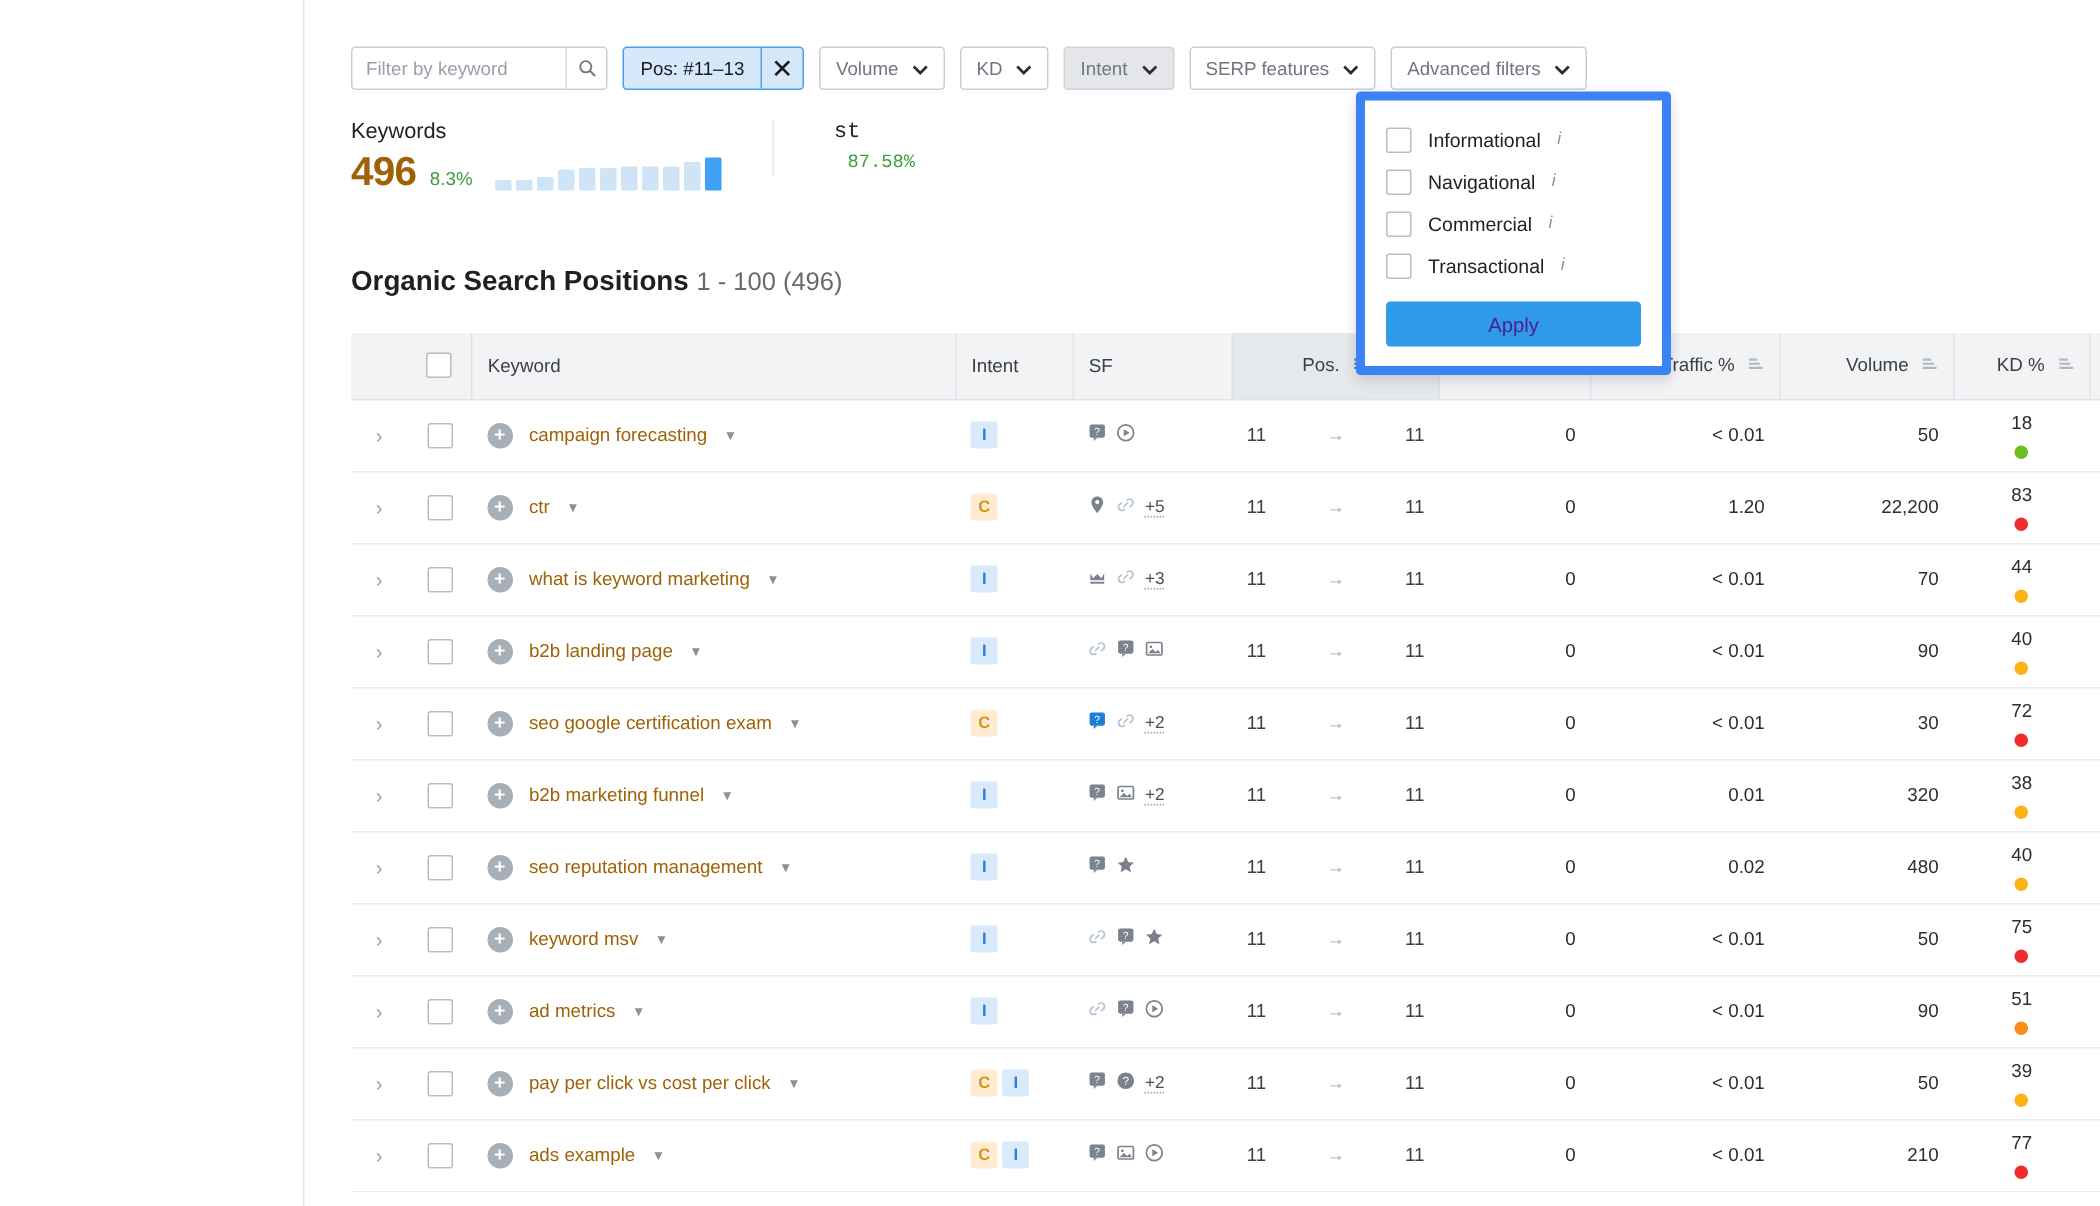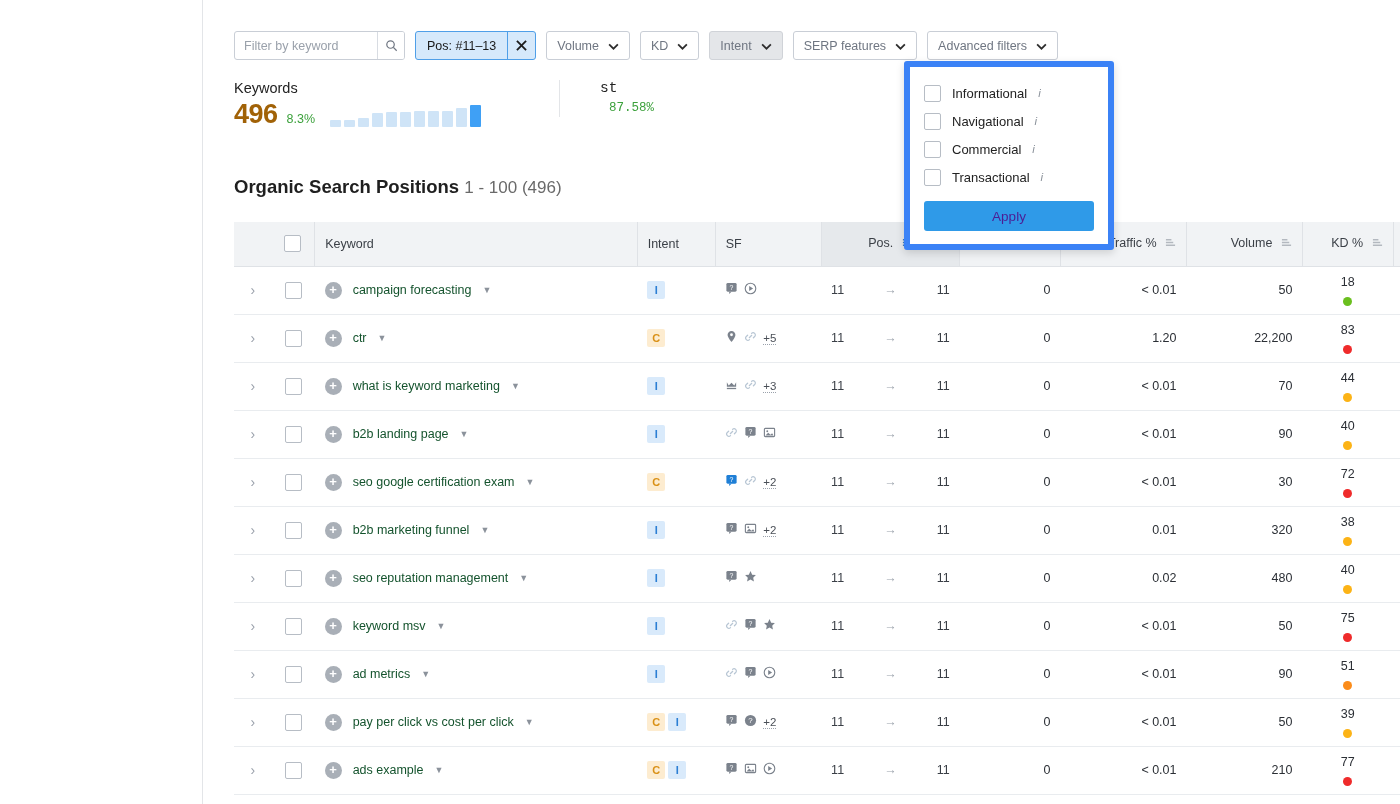--- a/index.html
+++ b/index.html
@@ -29,21 +29,21 @@
   .pill { height:29px; display:flex; align-items:center; border-radius:3px; }
   .pill-active { border:1px solid #4f9fe8; background:#d6e9fb; }
   .pill-active .pill-label { padding:0 11px; font-size:12.5px; color:#1a1a1a; font-weight:400; white-space:nowrap; }
   .pill-x { width:28px; height:27px; border-left:1px solid #4f9fe8; display:flex; align-items:center; justify-content:center; cursor:pointer; }
 
   .drop { height:29px; display:flex; align-items:center; gap:9px; padding:0 10px; border:1px solid #c9ced6; border-radius:3px; background:#fff; cursor:pointer; white-space:nowrap; font-size:12.5px; color:#6f7682; }
   .drop.open { background:#e4e6e9; border-color:#d0d3d8; color:#6f7682; }
   .drop .chev { color:#2d2d2d; }
 
   
-  .stats { position:absolute; left:30px; top:80px; display:flex; align-items:flex-start;gap:44px; }
+  .stats { position:absolute; left:30px; top:80px; display:flex; align-items:flex-start; }
   .stat { position:relative; padding-right:34px; }
   .stat + .stat { padding-left:40px; border-left:1px solid #e3e5e8; }
   .stat-label { font-size:14.5px; color:#222; margin-bottom:5px; }
   .stat-row { display:flex; align-items:flex-end; gap:9px; }
   .stat-value { font-size:27px; font-weight:bold; color:#a16207; line-height:1; letter-spacing:-0.5px; }
   .stat-delta { font-size:12.5px; color:#3ca13c; padding-bottom:2px; }
   .spark-bars { display:flex; align-items:flex-end; gap:3px; height:22px; padding-bottom:1px; margin-left:6px; }
   .spark-bars i { display:block; width:11px; background:#cfe4f7; border-radius:1px; }
   .spark-bars i.hi { background:#3fa0f5; }
   .spark-line { margin-left:8px; padding-bottom:1px; }
@@ -71,21 +71,21 @@
   .c-kd  { width:72px; }
   .c-cpc { width:80px; }
   .ta-r { text-align:right; }
   .ta-c { text-align:center; }
   .ta-l { text-align:left; }
 
   .chkbox { width:17px; height:17px; border:1px solid #b7bdc5; border-radius:2px; background:#fff; display:inline-block; cursor:pointer; vertical-align:middle; }
   .chev-r { color:#9aa1ab; font-size:14px; cursor:pointer; display:inline-block; }
   .plus-ico { width:17px; height:17px; border-radius:50%; background:#a9afb7; color:#fff; font-size:13px; line-height:16px; text-align:center; display:inline-block; cursor:pointer; font-weight:bold; }
   .kw-cell { display:flex; align-items:center; gap:11px; }
-  .kw-link { color:#14532d; text-decoration:none; cursor:pointer; white-space:nowrap; }
+  .kw-link { color:#a16207; text-decoration:none; cursor:pointer; white-space:nowrap; }
   .kw-caret { color:#8b929b; font-size:9px; cursor:pointer; }
 
   .badge { display:inline-block; min-width:18px; height:18px; line-height:18px; text-align:center; font-size:11px; font-weight:bold; border-radius:2px; margin-right:3px; }
   .badge.I { color:#2b7fd4; background:#d9eafb; }
   .badge.C { color:#d99016; background:#fdecd0; }
 
   .sf { display:flex; align-items:center; gap:6px; color:#7b828c; }
   .sf .plusn { font-size:11.5px; color:#4a4f57; border-bottom:1px dotted #9aa1ab; cursor:pointer; }
 
   .pos-cell { display:flex; align-items:center; justify-content:space-between; gap:9px; color:#3a3f46; }

